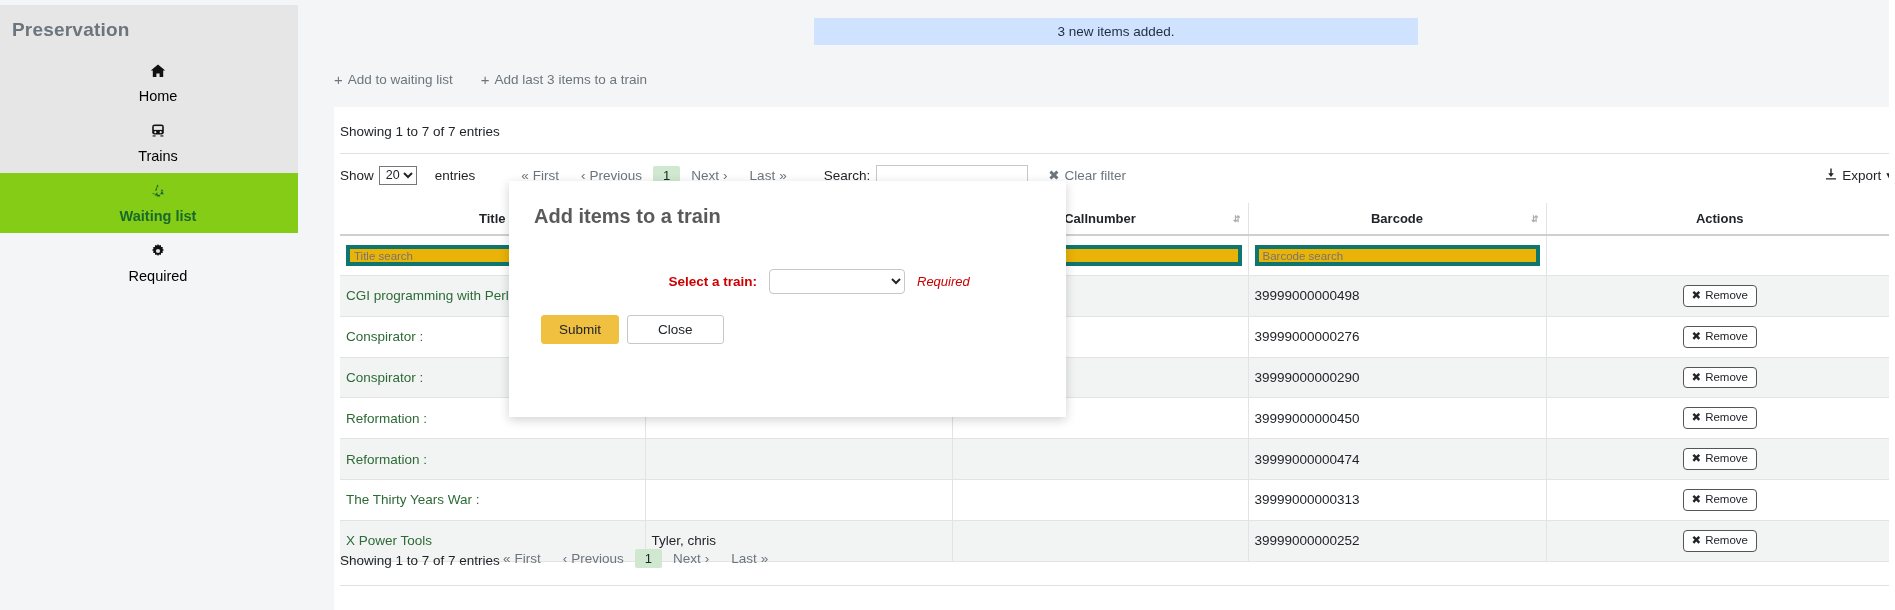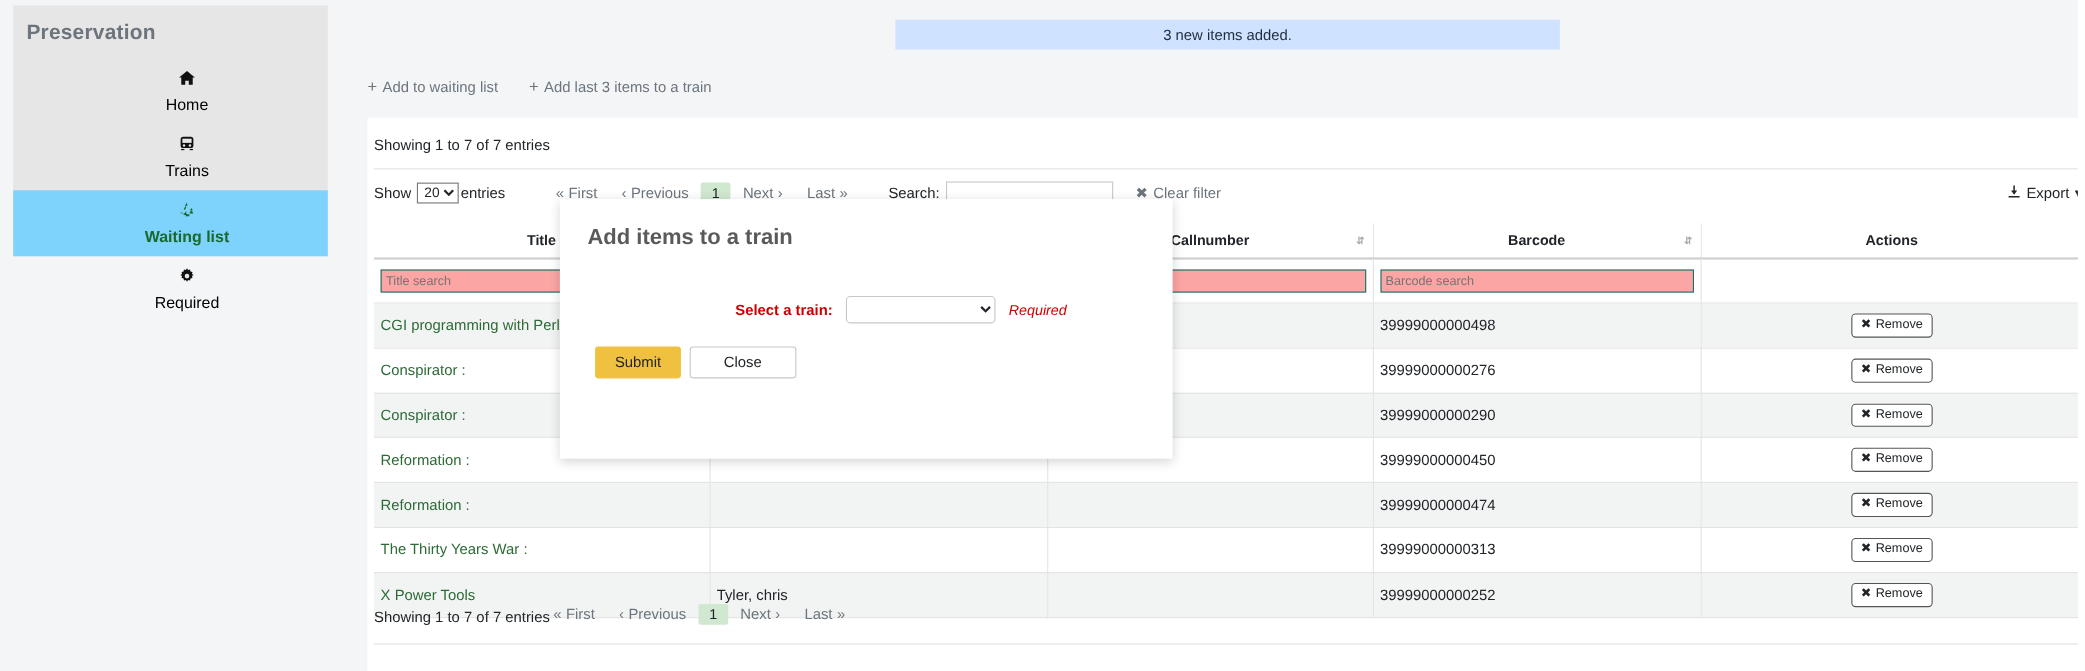--- a/index.html
+++ b/index.html
@@ -10,37 +10,37 @@
     overflow: hidden;
     background: #ffffff;
     font-family: "Liberation Sans", sans-serif;
     font-size: 13px;
     color: #212529;
   }
   .page { position: relative; width: 1895px; height: 610px; background:#f4f5f6; }
 
   
   .sidebar {
-    position: absolute; left: 12px; top: 5px;
+    position: absolute; left: 0; top: 5px;
     width: 298px; height: 212px;
     background: #e6e6e6;
   }
   .sidebar-title {
     font-size: 19px; font-weight: 600; color: #6c757d;
     padding: 14px 0 12px 12px; letter-spacing: .2px;
   }
   .nav-item {
     display: flex; align-items: center; gap: 9px;
     padding: 9px 0 9px 18px;
     font-size: 14.5px; color: #000;
     cursor: pointer;
     flex-direction: column;
   }
   .nav-item.active {
-    background: #7dd3fc; color: #19692c; font-weight: bold;
+    background: #84cc16; color: #19692c; font-weight: bold;
   }
   .nav-icon { width: 17px; height: 17px; display:inline-flex; align-items:center; justify-content:center; }
   .nav-icon svg { display:block; }
 
   
   .main {
     position: absolute; left: 298px; top: 0;
     width: 1597px; height: 610px;
     background: #f4f5f6;
   }
@@ -140,21 +140,21 @@
   }
   .tbl th .sort {
     position: absolute; right: 7px; top: 50%; transform: translateY(-50%);
     font-size: 9px; color: #aaa; line-height: 1;
   }
   .tbl th .sort.asc { color: #2b5797; }
   .tbl th:not(:last-child) { border-right: 1px solid #e3e3e3; }
   .filter-cell { padding: 5px 6px; border-bottom: 1px solid #e3e3e3; background:#fff; }
   .filter-input {
     width: 100%; height: 21px;
-    border: 1px solid #0f766e; background: #fca5a5;
+    border: 4px solid #0f766e; background: #eab308;
     font-family: "Liberation Sans", sans-serif; font-size: 11.5px;
     padding: 0 4px; color: #555;
   }
   .tbl td {
     padding: 9px 6px; font-size: 13.5px; color: #212529;
     border-bottom: 1px solid #e3e3e3;
     vertical-align: middle;
   }
   .tbl tbody tr.odd { background: #f2f4f4; }
   .tbl tbody tr.even { background: #ffffff; }
@@ -303,21 +303,21 @@
 
       <div class="showing-top">Showing 1 to 7 of 7 entries</div>
       <div class="hr"></div>
 
       <div class="dt-controls">
         <div class="dt-left">
           <span class="lbl">Show</span>
           <select class="len-select">
             <option>20</option>
           </select>
-          <span class="lbl" style="margin-left:2px">entries</span>
+          <span class="lbl" style="margin-left:18px">entries</span>
 
           <div class="pager">
             <span class="pg">
               <span>«</span>
               <span>First</span>
             </span>
             <span class="pg">
               <span>‹</span>
               <span>Previous</span>
             </span>

